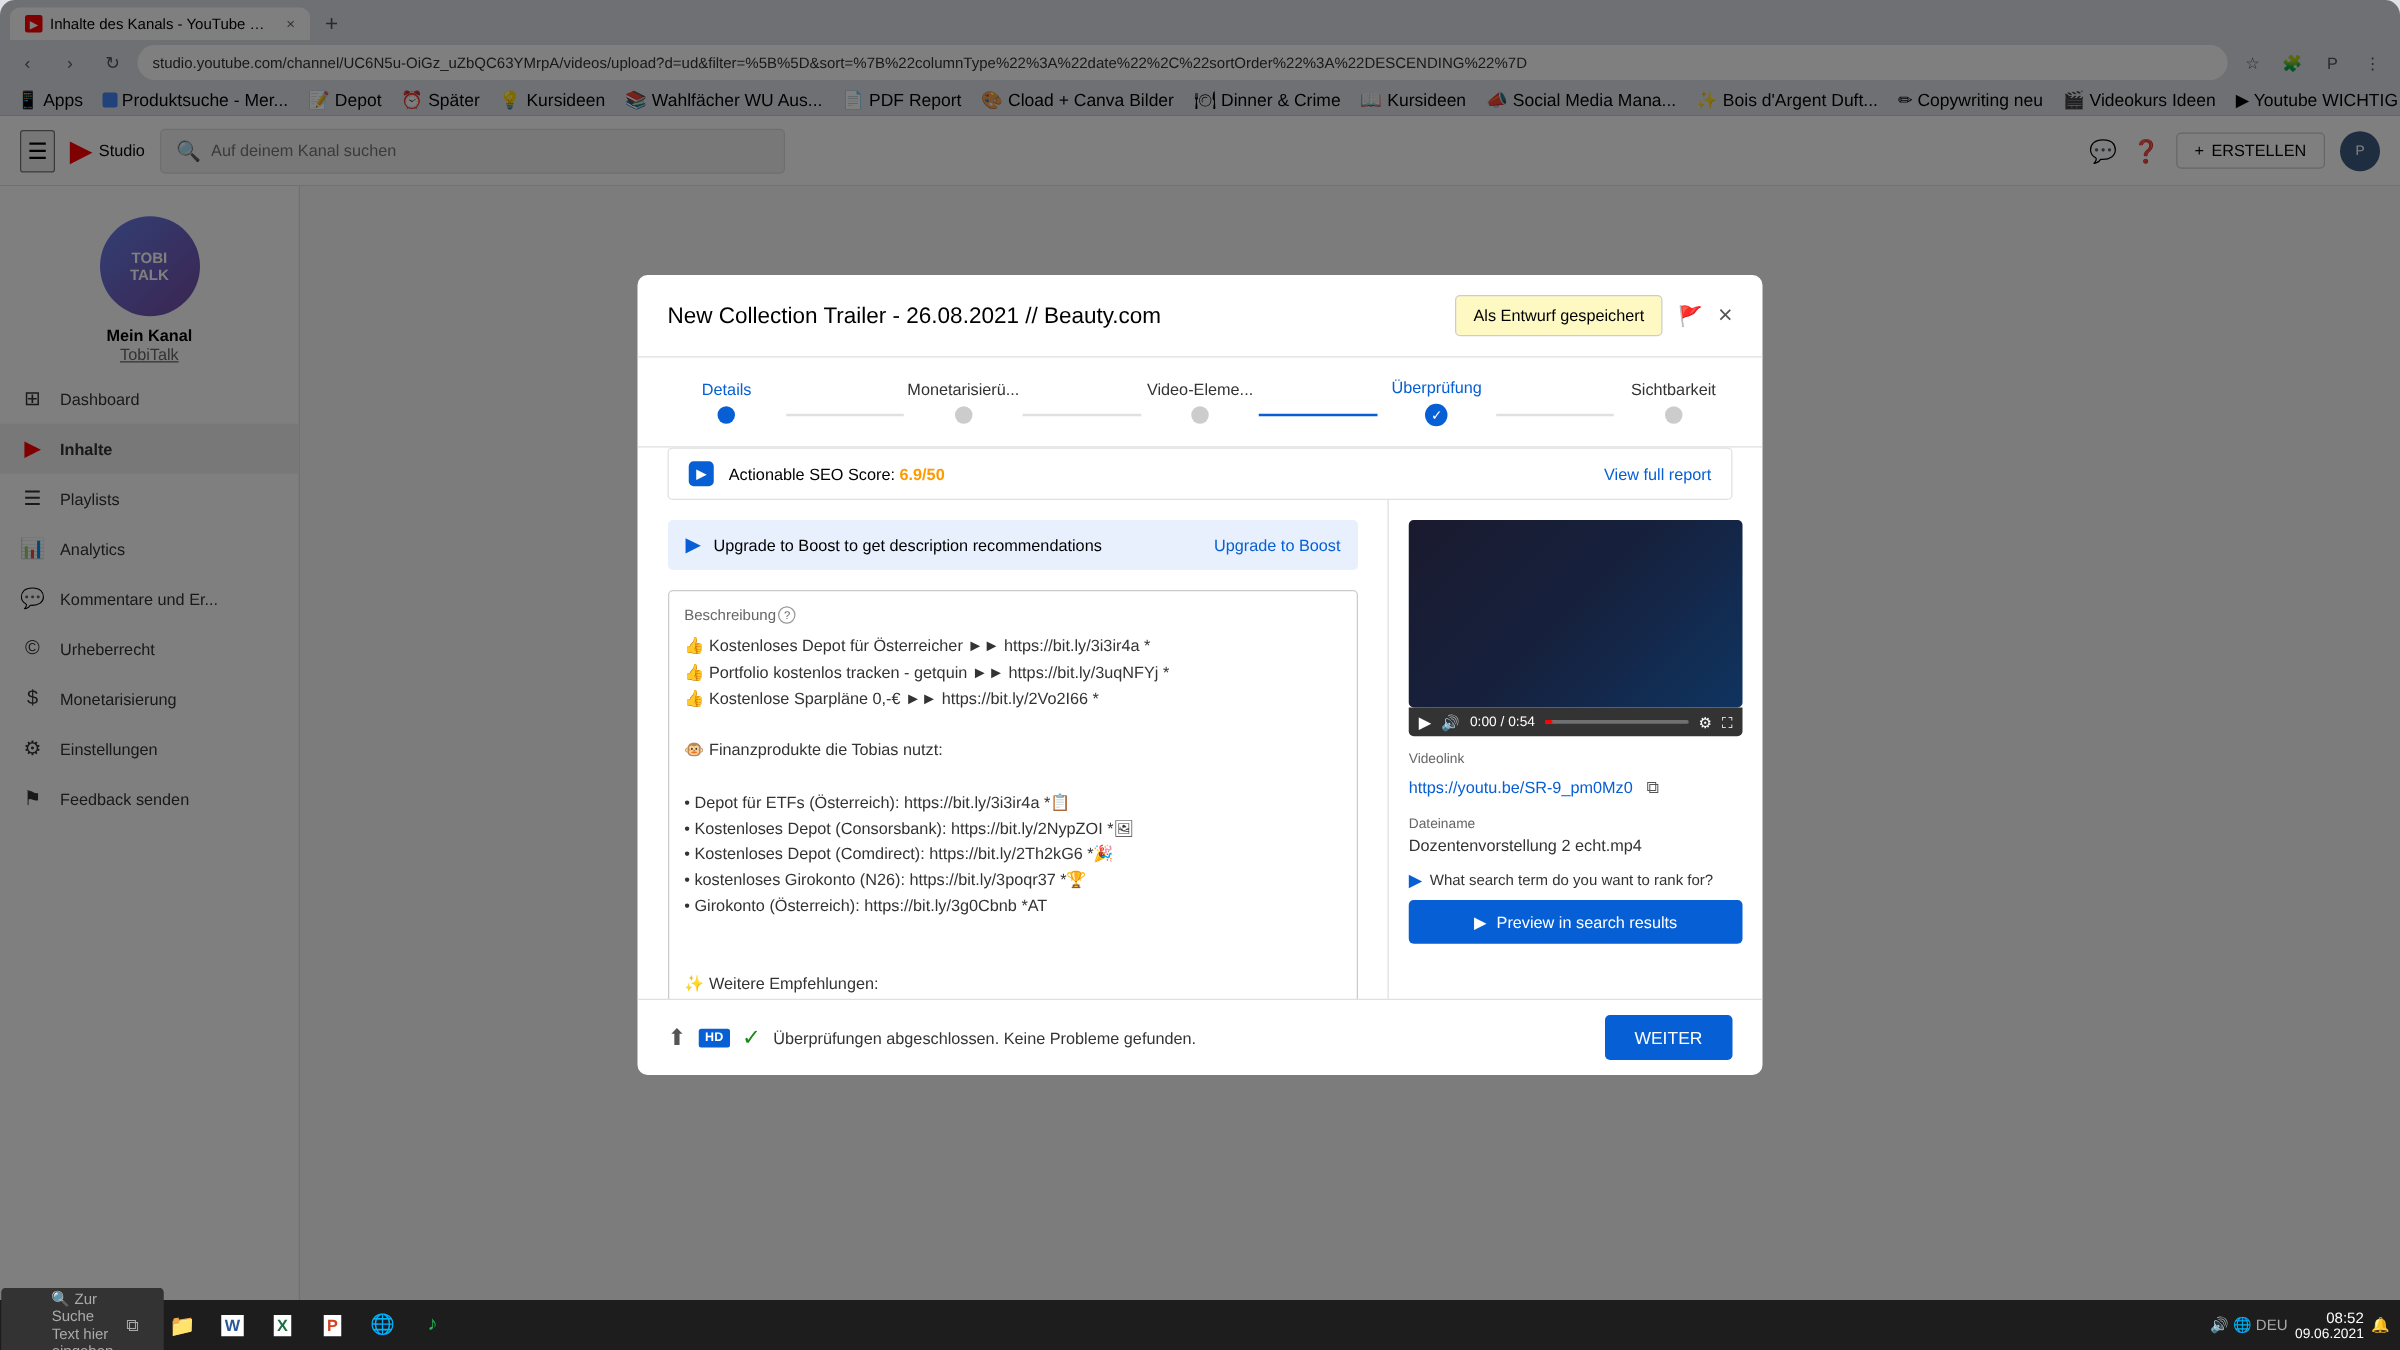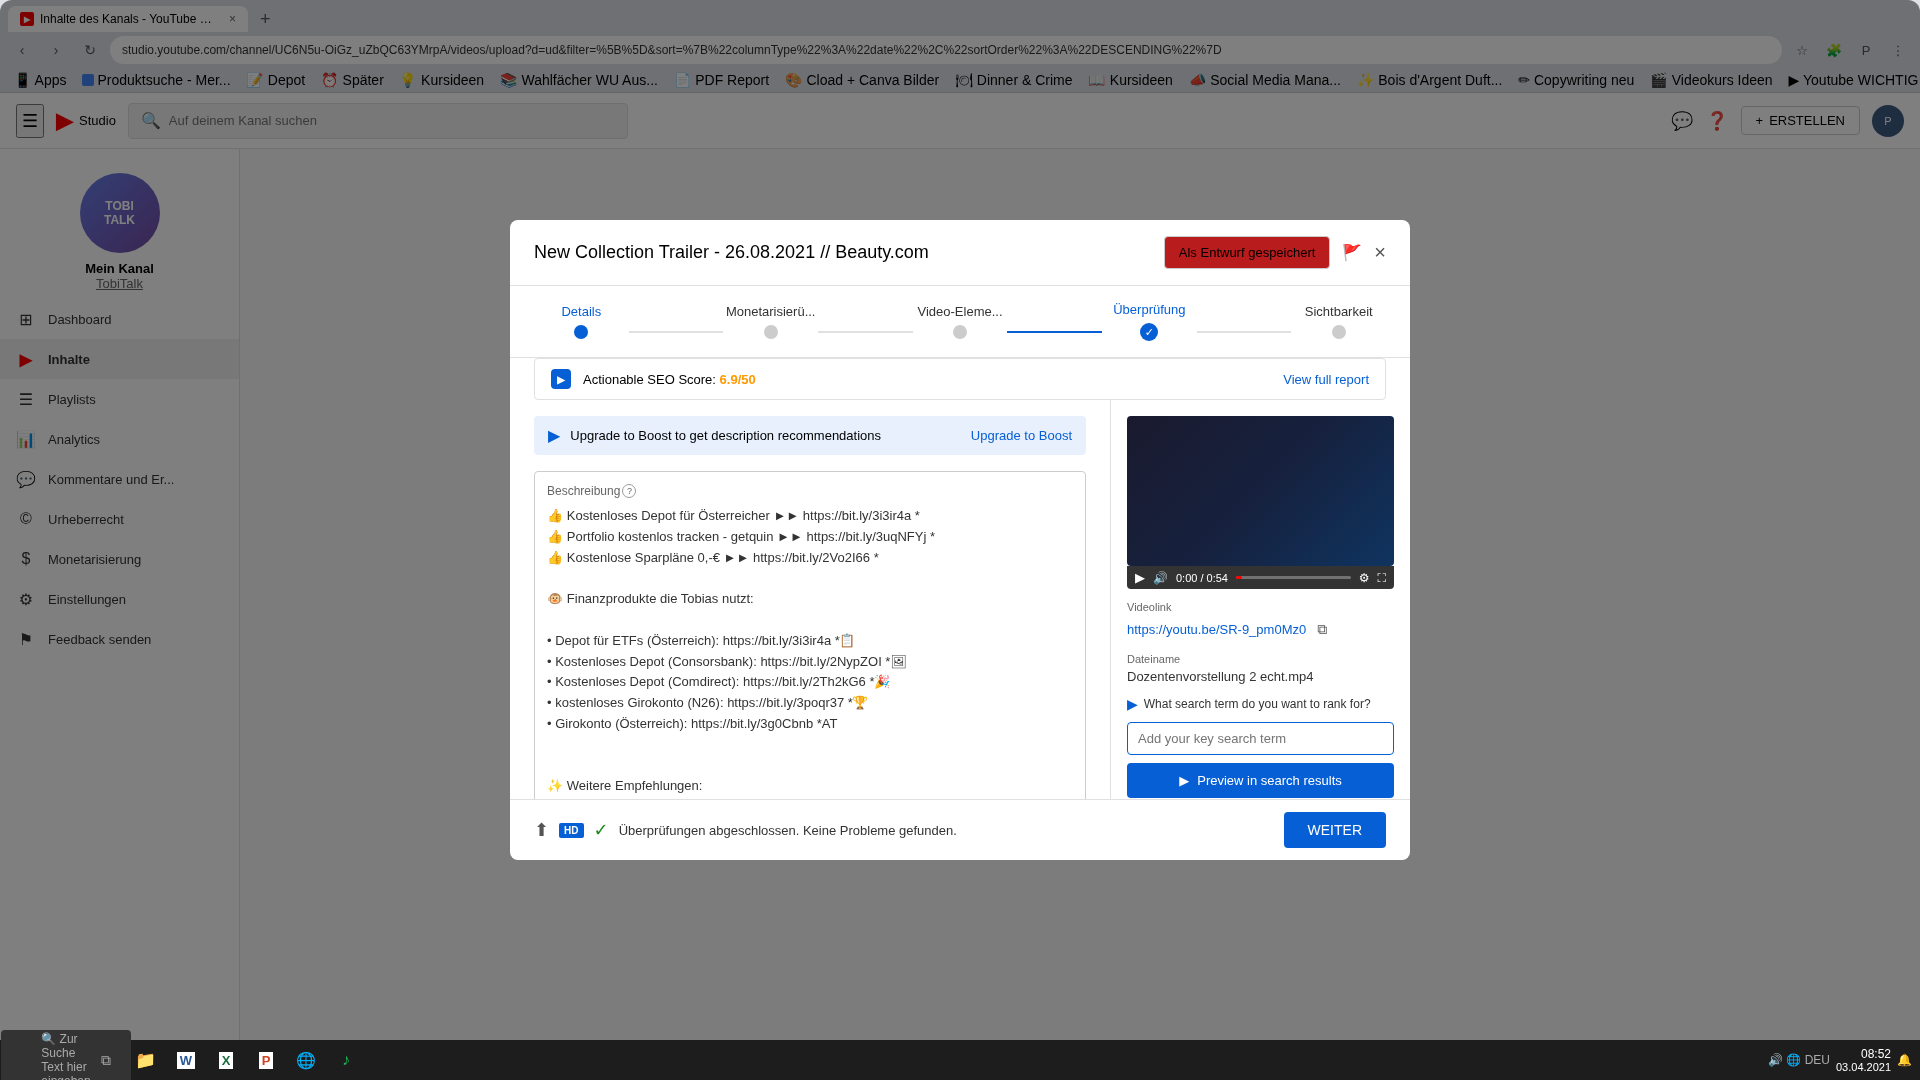--- a/index.html
+++ b/index.html
@@ -45,21 +45,21 @@
     .topbar-right { display: flex; align-items: center; gap: 12px; margin-left: auto; }
     .create-btn { background: none; border: 1px solid #ccc; border-radius: 4px; padding: 6px 14px; font-size: 13px; cursor: pointer; display: flex; align-items: center; gap: 6px; }
     .profile-avatar { width: 32px; height: 32px; border-radius: 50%; background: #3d5a80; display: flex; align-items: center; justify-content: center; color: #fff; font-size: 11px; cursor: pointer; }
 
     
     .overlay { position: absolute; top: 0; left: 0; width: 100%; height: 100%; background: rgba(0,0,0,0.5); z-index: 100; display: flex; align-items: center; justify-content: center; border-radius: 12px; }
     .modal { background: #fff; border-radius: 8px; width: 900px; max-height: 640px; display: flex; flex-direction: column; position: relative; overflow: hidden; }
     .modal-header { display: flex; align-items: center; justify-content: space-between; padding: 16px 24px; border-bottom: 1px solid #e0e0e0; }
     .modal-title { font-size: 18px; font-weight: 500; }
     .modal-header-right { display: flex; align-items: center; gap: 12px; }
-    .draft-btn { border: 1px solid #ccc; border-radius: 4px; padding: 8px 14px; font-size: 13px; background: #b91c1c; cursor: pointer; }
+    .draft-btn { border: 1px solid #ccc; border-radius: 4px; padding: 8px 14px; font-size: 13px; background: #fef9c3; cursor: pointer; }
     .modal-close { background: none; border: none; font-size: 20px; cursor: pointer; color: #555; }
 
     
     .progress-tabs { display: flex; align-items: center; padding: 16px 24px; border-bottom: 1px solid #e0e0e0; gap: 0; }
     .progress-step { display: flex; flex-direction: column; align-items: center; position: relative; flex: 1; }
     .step-label { font-size: 13px; color: #333; margin-bottom: 6px; }
     .step-label.active { color: #065fd4; font-weight: 500; }
     .step-dot { width: 14px; height: 14px; border-radius: 50%; background: #ccc; }
     .step-dot.active { background: #065fd4; }
 
@@ -352,21 +352,20 @@
           <div style="margin-bottom:12px;">
             <div class="info-label">Dateiname</div>
             <div class="info-value black">Dozentenvorstellung 2 echt.mp4</div>
           </div>
 
           <div class="seo-section">
             <div style="display:flex; align-items:center; gap:6px; margin-bottom:4px;">
               <span style="color:#065fd4; font-size:14px;">▶</span>
               <span style="font-size:12px; color:#333;">What search term do you want to rank for?</span>
             </div>
-            <input class="seo-input" type="text" placeholder="Add your key search term" style="">
             <button class="seo-btn">
               <span>▶</span>
               <span>Preview in search results</span>
             </button>
           </div>
         </div>
       </div>
     </div>
 
     <div class="modal-footer">
@@ -412,17 +411,17 @@
   <div class="taskbar-item">
     <span style="font-size:16px;">🌐</span>
   </div>
   <div class="taskbar-item">
     <span style="font-size:16px; color:#1db954;">♪</span>
   </div>
   <div class="taskbar-right" style="margin-left:auto; display:flex; align-items:center; gap:6px; color:#fff;justify-content:space-between;">
     <span style="font-size:12px; color:#aaa;">🔊 🌐 DEU</span>
     <div class="taskbar-clock">
       <div class="time">08:52</div>
-      <div class="date">03.04.2021</div>
+      <div class="date">09.06.2021</div>
     </div>
     <span style="font-size:12px; cursor:pointer;">🔔</span>
   </div>
 </div>
 
 </body></html>

